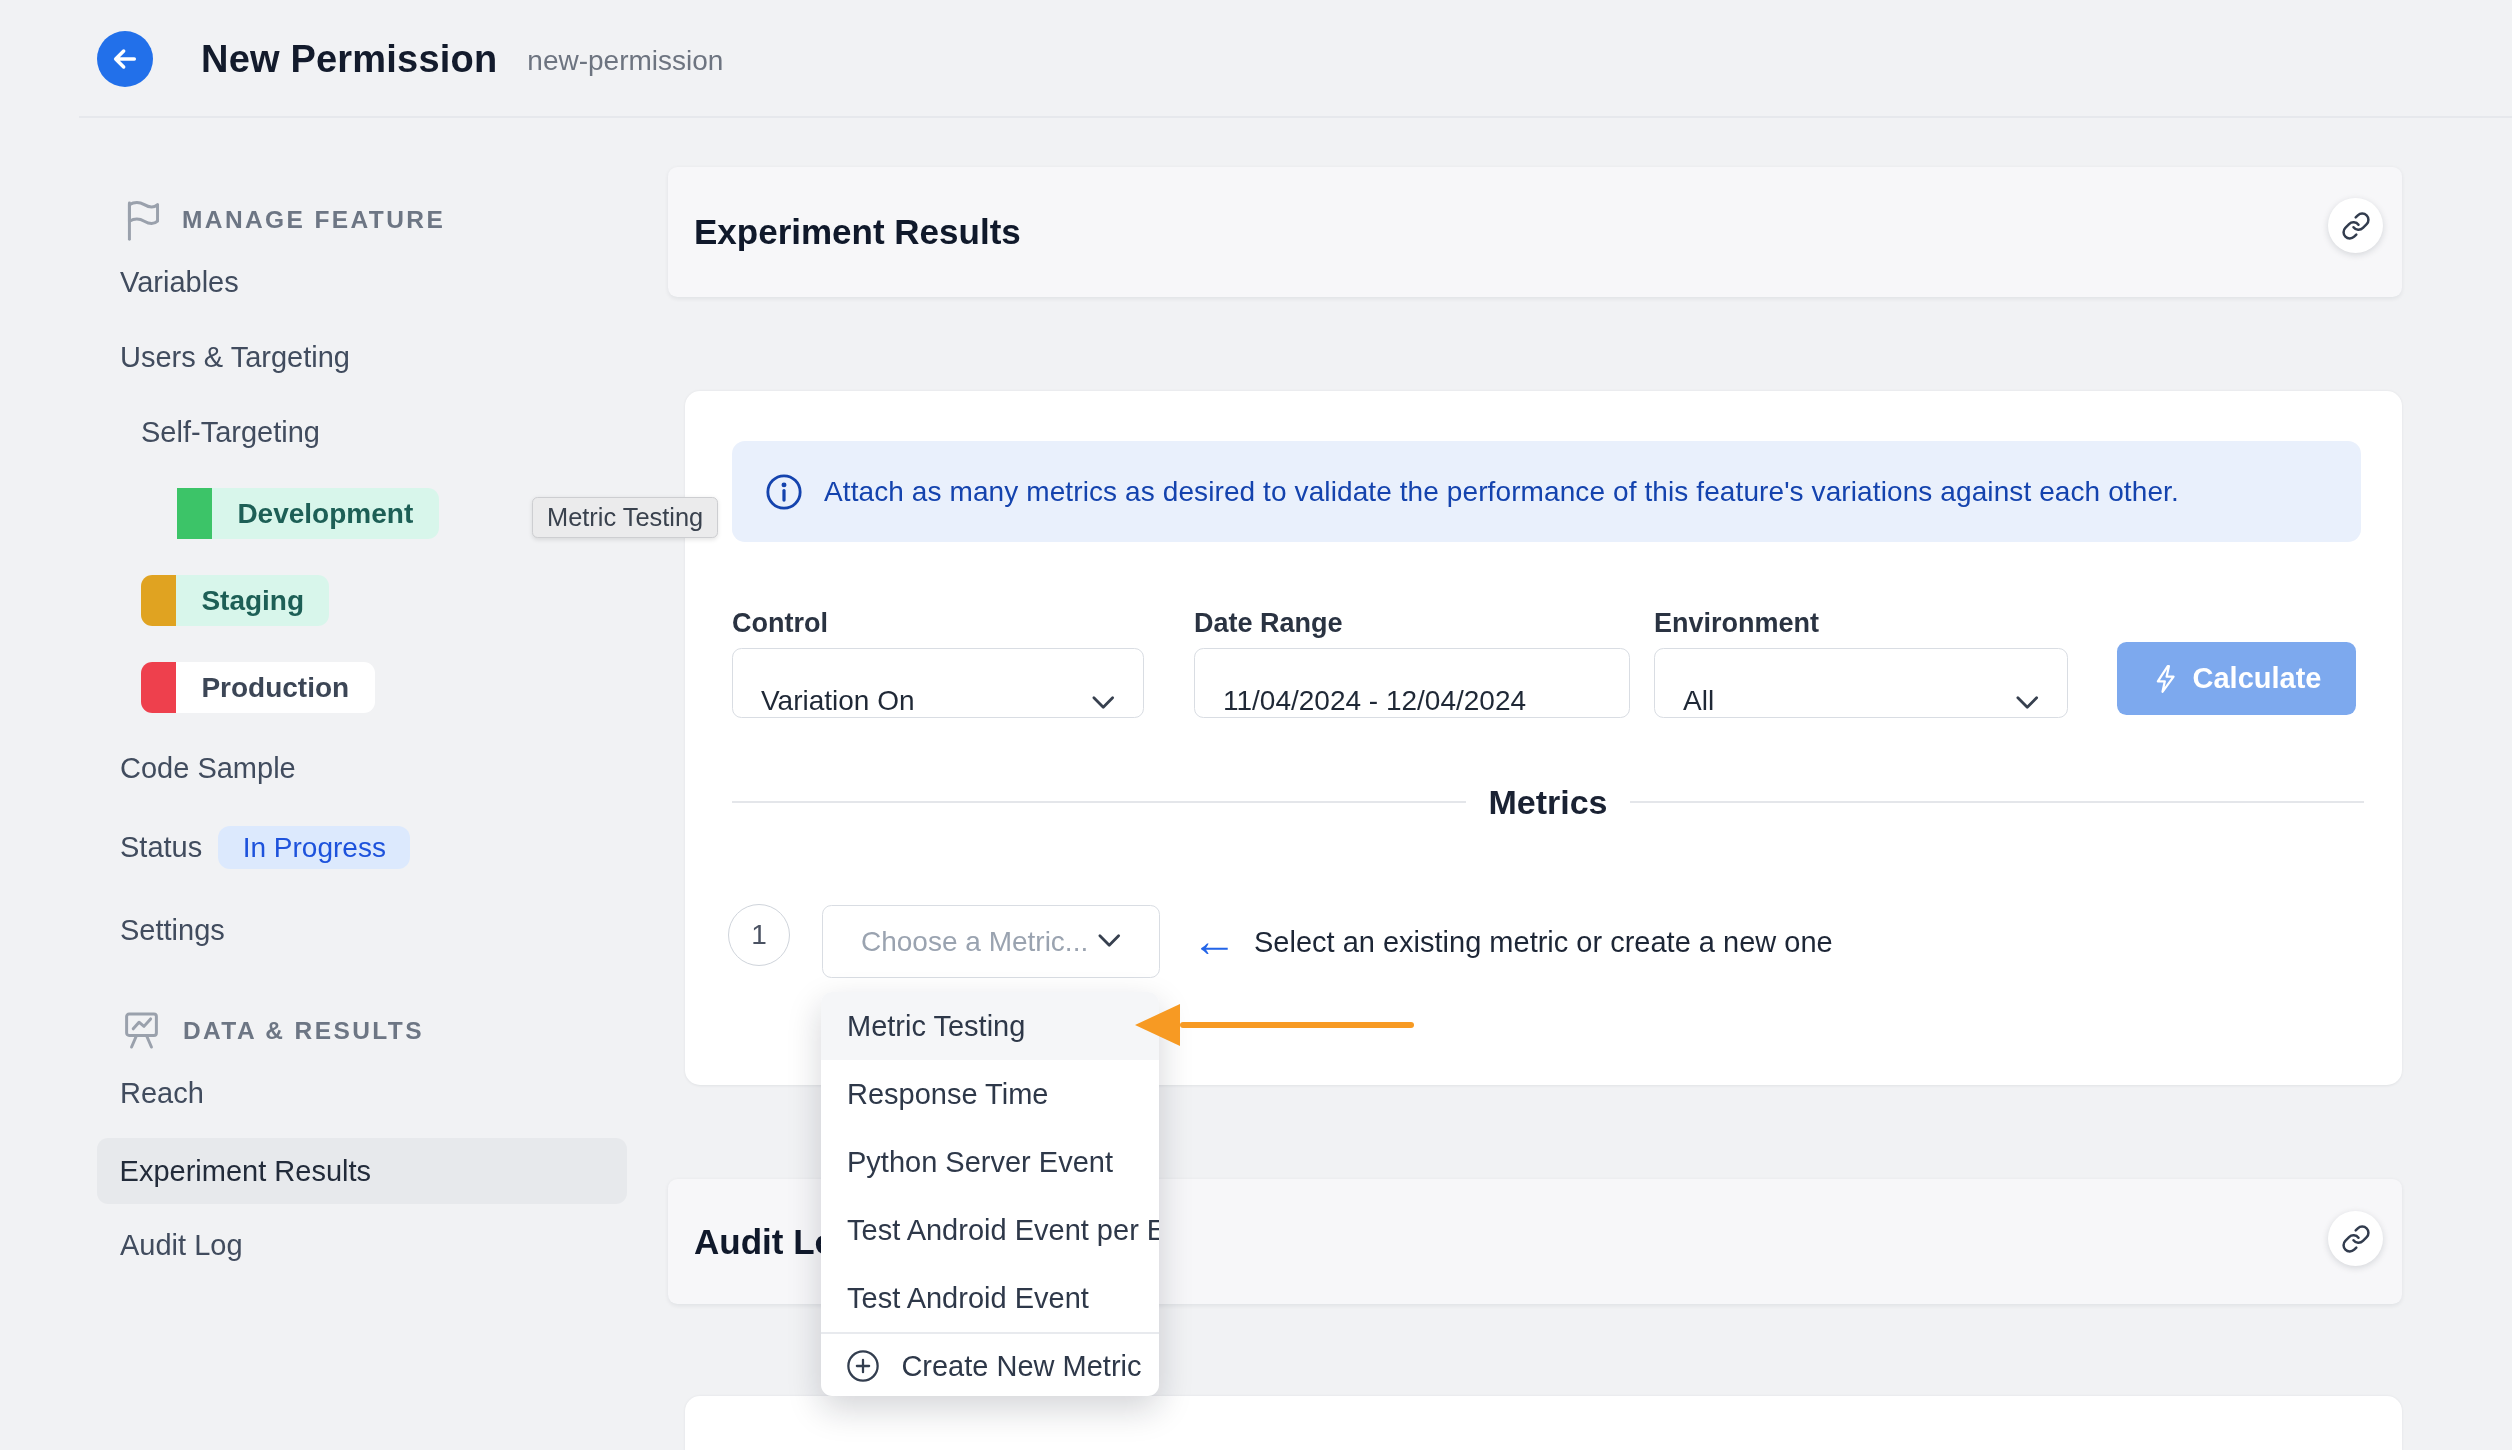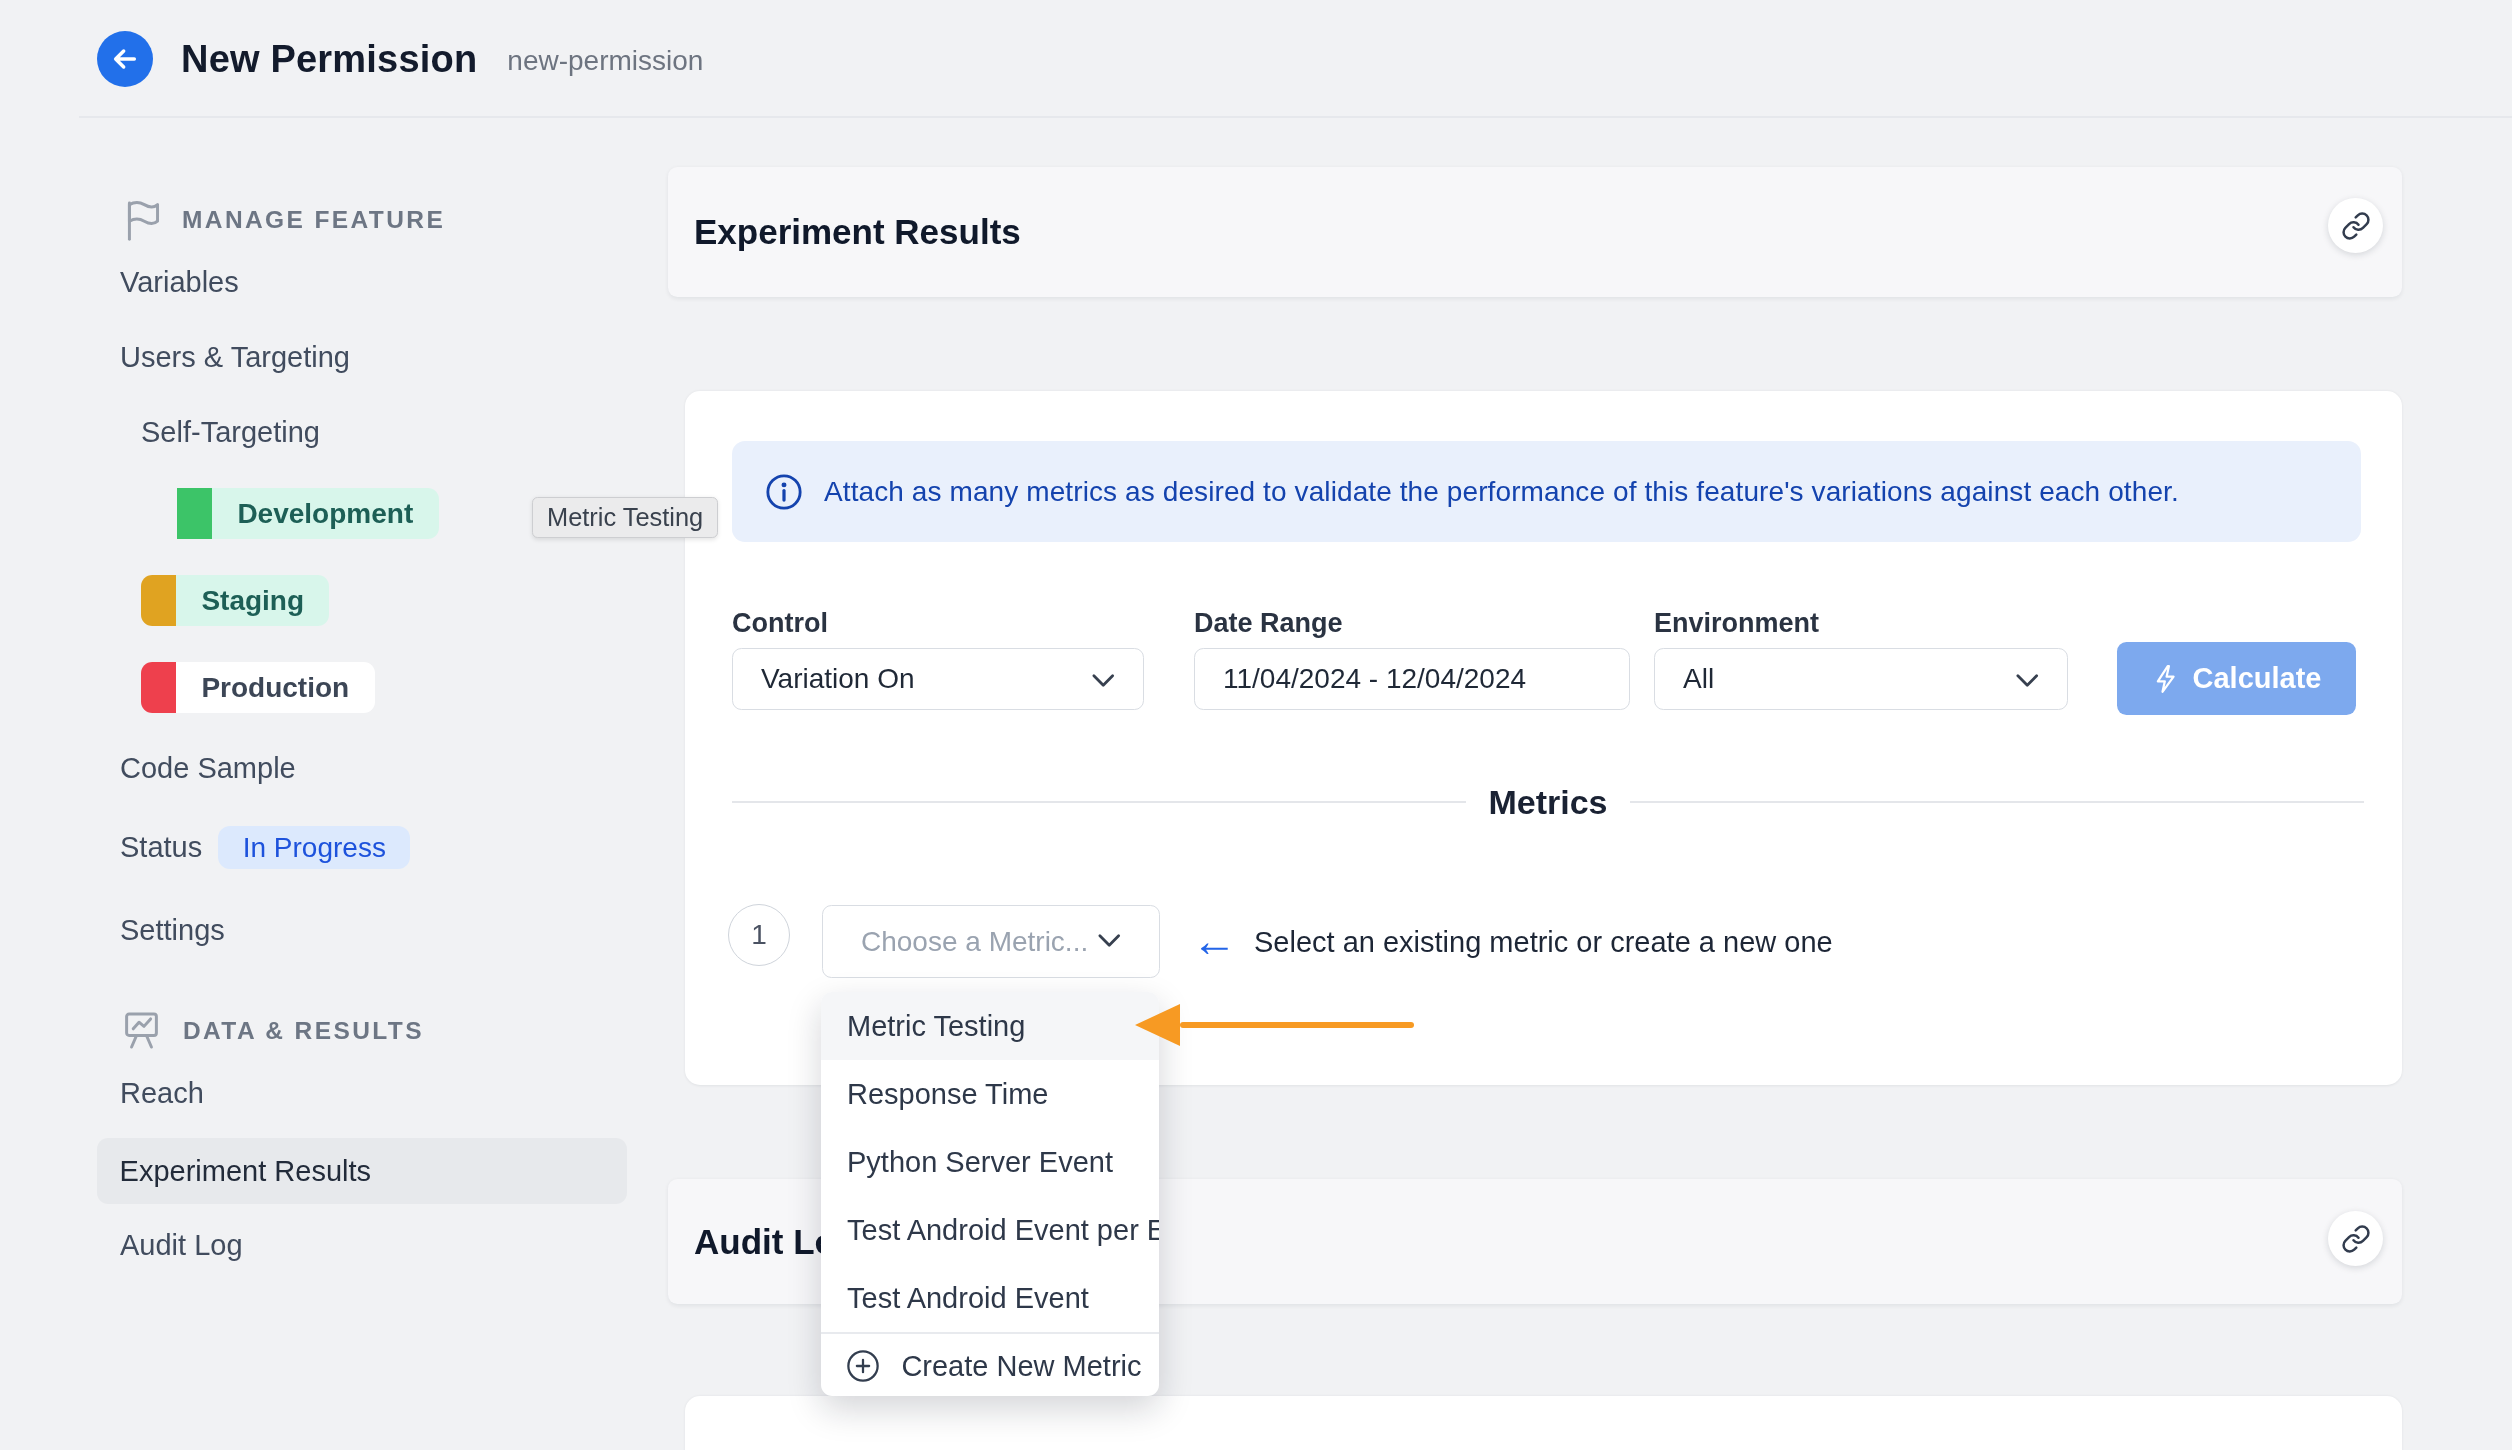--- a/index.html
+++ b/index.html
@@ -7,21 +7,21 @@
   .page{
     position:relative;width:2512px;height:1450px;overflow:hidden;
     background:#f1f2f4;
     font-family:"Liberation Sans","DejaVu Sans",sans-serif;
     color:#2f3a4c;
   }
   
   .topbar{position:absolute;top:0;left:0;right:0;height:118px;display:flex;align-items:center;padding-left:97px;}
   .topbar-divider{position:absolute;top:116px;left:79px;right:0;height:1.9px;background:#e6e8ec;}
   .back-btn{width:56px;height:56px;border-radius:50%;background:#2270ea;display:flex;align-items:center;justify-content:center;flex:0 0 auto;cursor:pointer;}
-  .page-title{font-size:38px;font-weight:700;color:#131b2c;margin-left:28px;letter-spacing:0.2px;}
+  .page-title{font-size:38px;font-weight:700;color:#131b2c;margin-left:48px;letter-spacing:0.2px;}
   .page-subtitle{font-size:28px;color:#6d7480;margin-left:30px;margin-top:3.8px;}
   
   .side-row{position:absolute;display:flex;align-items:center;height:41px;}
   .side-section{font-size:24.5px;font-weight:700;letter-spacing:2.4px;color:#6d7684;}
   .side-item{font-size:29px;color:#414c5e;cursor:pointer;}
   .side-icon{margin-right:21px;display:flex;align-items:center;}
   .env-badge{position:absolute;display:inline-flex;align-items:stretch;height:51px;border-radius:11.3px;overflow:hidden;cursor:pointer;}
   .env-bar{width:35px;}
   .env-label{display:flex;align-items:center;padding:0 25.4px;font-size:28px;font-weight:600;}
   .badge-dev .env-bar{background:#3cc468;}
@@ -40,22 +40,22 @@
   .link-btn{position:absolute;width:55px;height:55px;border-radius:50%;background:#fff;
             box-shadow:0 1.9px 7.5px rgba(16,24,40,.15);display:flex;align-items:center;justify-content:center;cursor:pointer;z-index:5;}
   
   .card{position:absolute;background:#fff;border-radius:15px;box-shadow:0 0.9px 2.8px rgba(16,24,40,.07);}
   .card-metrics{left:685px;top:391px;width:1717px;height:694px;}
   .card-bottom{left:685px;top:1396px;width:1717px;height:207px;}
   .info-banner{position:absolute;left:47px;top:50px;width:1629px;height:101px;border-radius:13px;background:#e9f0fc;
                display:flex;align-items:center;padding-left:33px;}
   .info-text{margin-left:21px;font-size:28px;font-weight:500;color:#1443ae;letter-spacing:0.1px;}
   .field-label{position:absolute;top:217px;font-size:27px;font-weight:700;color:#2a3342;}
-  .input-box{position:absolute;top:257px;height:62px;background:#fff;border:1.9px solid #d9dde3;border-radius:9.4px;
-             display:flex;align-items:center;padding:16px 28px;font-size:28px;color:#1f2836;cursor:pointer;}
+  .input-box{position:absolute;top:257px;height:70px;background:#fff;border:1.9px solid #d9dde3;border-radius:9.4px;
+             display:flex;align-items:flex-end;padding:0 28px;font-size:28px;color:#1f2836;cursor:pointer;}
   .input-box .chev{margin-left:auto;}
   .calc-btn{position:absolute;left:1432px;top:251px;width:239px;height:73px;border-radius:9.4px;background:#7da9ee;
             display:flex;align-items:center;justify-content:center;gap:13px;color:#fff;font-size:29px;font-weight:700;cursor:pointer;border:none;}
   .metrics-divider{position:absolute;left:47px;right:38px;top:394px;height:34px;display:flex;align-items:center;gap:22.6px;}
   .metrics-divider .line{flex:1;height:1.9px;background:#e4e6ea;}
   .metrics-divider .label{font-size:34px;font-weight:700;color:#1a2233;}
   .step-circle{position:absolute;left:43px;top:513px;width:62px;height:62px;border-radius:50%;border:1.9px solid #cfd4db;
                display:flex;align-items:center;justify-content:center;font-size:28px;color:#4a5262;background:#fff;}
   .metric-select{position:absolute;left:137px;top:514px;width:338px;height:73px;border:1.9px solid #d9dde3;border-radius:9.4px;
                  background:#fff;display:flex;align-items:center;padding:0 38px;cursor:pointer;}

